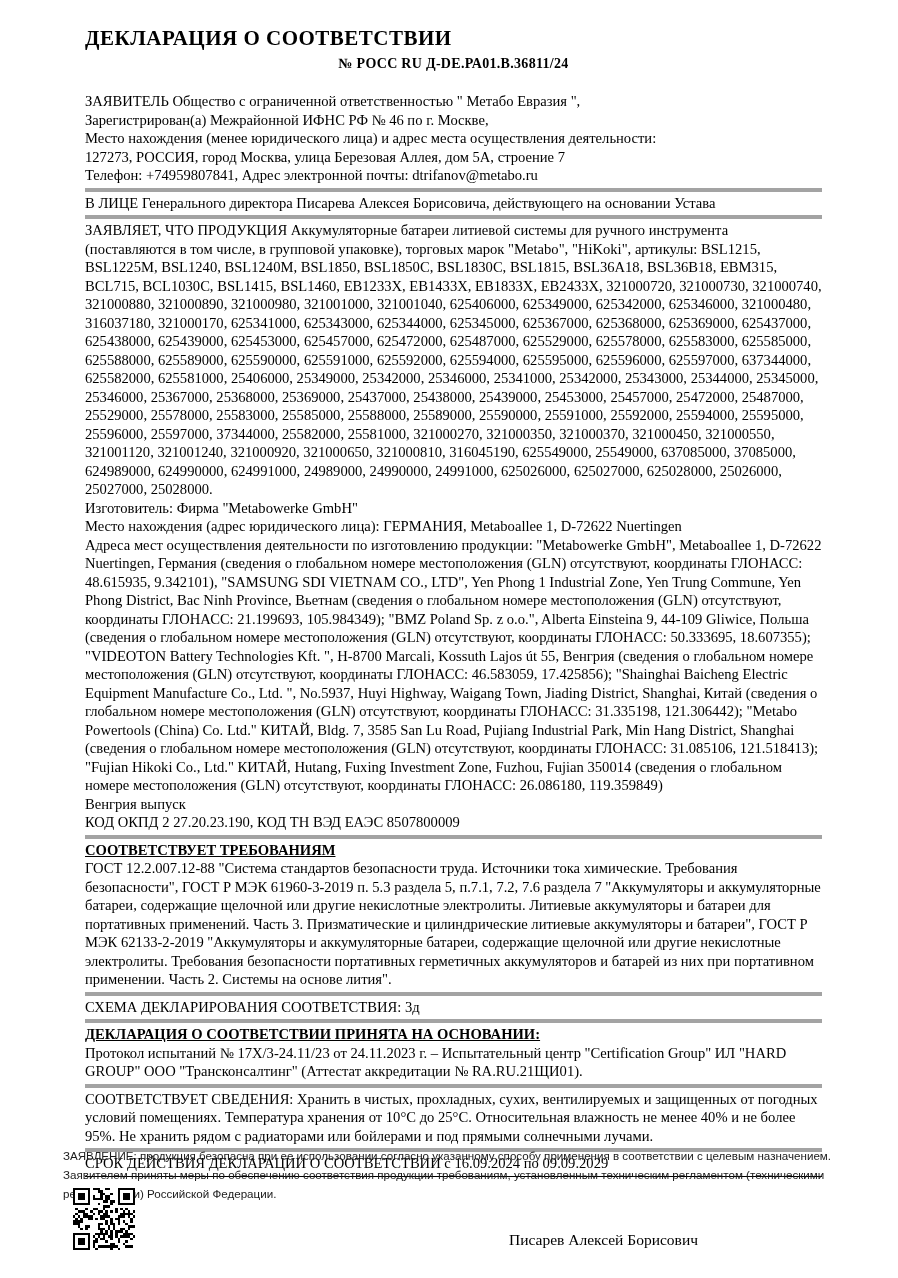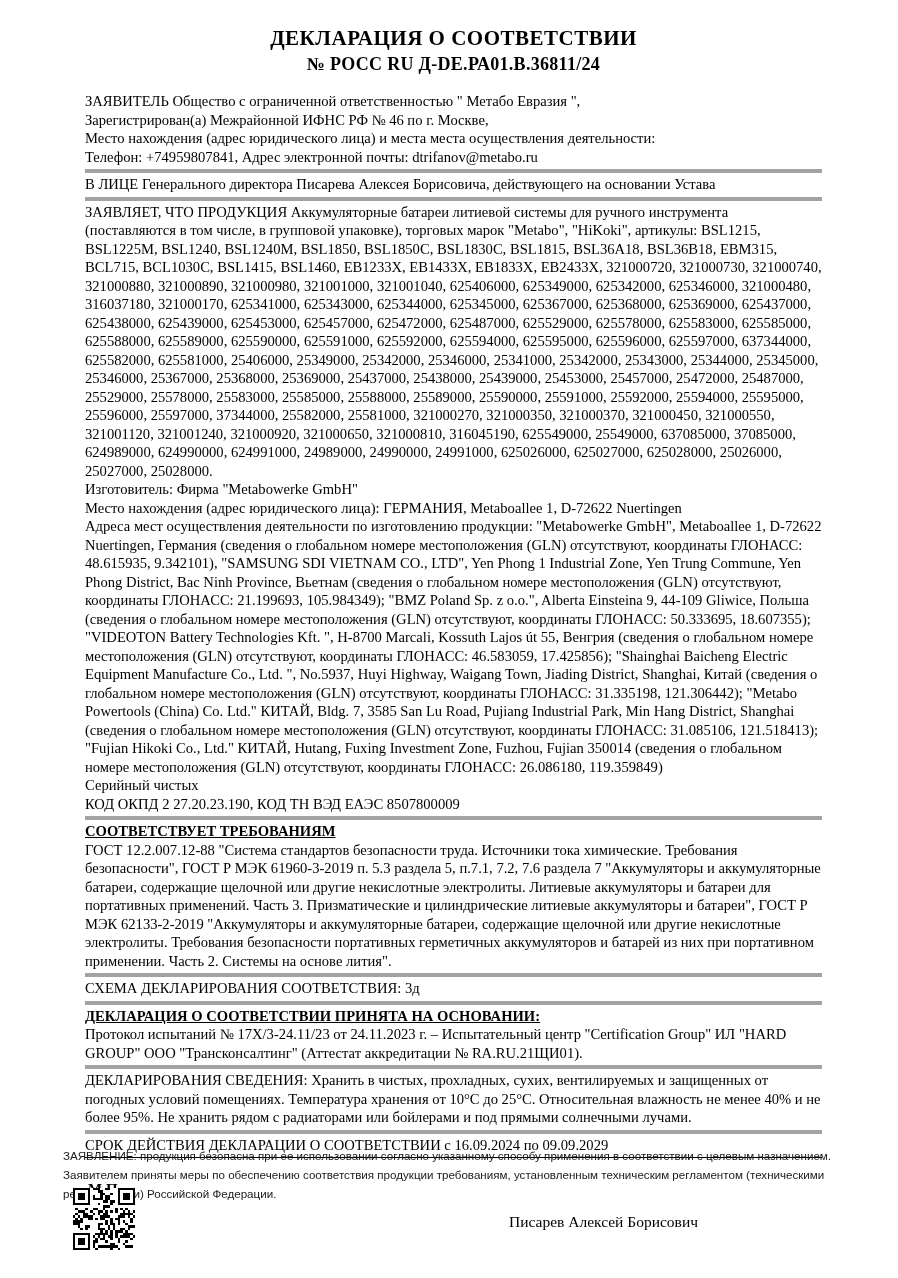--- a/index.html
+++ b/index.html
@@ -2,22 +2,22 @@
 <html><head>
 <meta charset="utf-8">
 <style>
   html,body{margin:0;padding:0;background:#fff;}
   body{
     width:898px;height:1278px;
     font-family:"Liberation Serif","DejaVu Serif",serif;
     color:#000;overflow:hidden;position:relative;
   }
   .sheet{padding:26px 76px 0 85px;}
-  .doc-title{text-align:center;font-weight:bold;font-size:21px;line-height:24px;letter-spacing:.5px;}
-  .doc-number{text-align:center;font-weight:bold;font-size:18px;line-height:22px;margin-top:3px;letter-spacing:.3px;}
+  .doc-title{font-weight:bold;font-size:21px;line-height:24px;letter-spacing:.5px;}
+  .doc-number{text-align:center;font-weight:bold;font-size:14px;line-height:22px;margin-top:3px;letter-spacing:.3px;}
   .content{margin-top:15px;font-size:14.6px;line-height:18.5px;}
   .section{border-top:4px solid #a3a3a3;padding:2px 0 3px;}
   .section.no-top{border-top:none;}
   .section.bottom{border-bottom:1px solid #000;}
   .section div{margin:0;}
   b{font-weight:normal;}
   .para{margin:0;}
   .sec-head{font-weight:bold;text-decoration:underline;}
   
   .sig-area{margin-top:22px;margin-right:-42px;}
@@ -43,53 +43,54 @@
 <div class="sheet">
 
   <div class="doc-title">ДЕКЛАРАЦИЯ О СООТВЕТСТВИИ</div>
   <div class="doc-number">№ РОСС RU Д-DE.РА01.В.36811/24</div>
 
   <div class="content">
 
     <div class="section no-top">
       <div><b>ЗАЯВИТЕЛЬ</b> <span>Общество с ограниченной ответственностью " Метабо Евразия ",</span></div>
       <div>Зарегистрирован(а) Межрайонной ИФНС РФ № 46 по г. Москве,</div>
-      <div>Место нахождения (адрес юридического лица) и места места осуществления деятельности:</div>
+      <div>Место нахождения (менее юридического лица) и адрес места осуществления деятельности:</div>
+      <div>127273, РОССИЯ, город Москва, улица Березовая Аллея, дом 5А, строение 7</div>
       <div>Телефон: +74959807841, Адрес электронной почты: dtrifanov@metabo.ru</div>
     </div>
 
     <div class="section">
       <div class="para"><b>В ЛИЦЕ</b> <span>Генерального директора Писарева Алексея Борисовича, действующего на основании Устава</span></div>
     </div>
 
     <div class="section">
       <div class="para"><b>ЗАЯВЛЯЕТ, ЧТО ПРОДУКЦИЯ</b> <span>Аккумуляторные батареи литиевой системы для ручного инструмента (поставляются в том числе, в групповой упаковке), торговых марок "Metabo", "HiKoki", артикулы: BSL1215, BSL1225M, BSL1240, BSL1240M, BSL1850, BSL1850C, BSL1830C, BSL1815, BSL36A18, BSL36B18, EBM315, BCL715, BCL1030C, BSL1415, BSL1460, EB1233X, EB1433X, EB1833X, EB2433X, 321000720, 321000730, 321000740, 321000880, 321000890, 321000980, 321001000, 321001040, 625406000, 625349000, 625342000, 625346000, 321000480, 316037180, 321000170, 625341000, 625343000, 625344000, 625345000, 625367000, 625368000, 625369000, 625437000, 625438000, 625439000, 625453000, 625457000, 625472000, 625487000, 625529000, 625578000, 625583000, 625585000, 625588000, 625589000, 625590000, 625591000, 625592000, 625594000, 625595000, 625596000, 625597000, 637344000, 625582000, 625581000, 25406000, 25349000, 25342000, 25346000, 25341000, 25342000, 25343000, 25344000, 25345000, 25346000, 25367000, 25368000, 25369000, 25437000, 25438000, 25439000, 25453000, 25457000, 25472000, 25487000, 25529000, 25578000, 25583000, 25585000, 25588000, 25589000, 25590000, 25591000, 25592000, 25594000, 25595000, 25596000, 25597000, 37344000, 25582000, 25581000, 321000270, 321000350, 321000370, 321000450, 321000550, 321001120, 321001240, 321000920, 321000650, 321000810, 316045190, 625549000, 25549000, 637085000, 37085000, 624989000, 624990000, 624991000, 24989000, 24990000, 24991000, 625026000, 625027000, 625028000, 25026000, 25027000, 25028000.</span></div>
       <div class="para">Изготовитель: Фирма "Metabowerke GmbH"</div>
       <div class="para">Место нахождения (адрес юридического лица): ГЕРМАНИЯ, Metaboallee 1, D-72622 Nuertingen</div>
       <div class="para">Адреса мест осуществления деятельности по изготовлению продукции: "Metabowerke GmbH", Metaboallee 1, D-72622 Nuertingen, Германия (сведения о глобальном номере местоположения (GLN) отсутствуют, координаты ГЛОНАСС: 48.615935, 9.342101), "SAMSUNG SDI VIETNAM CO., LTD", Yen Phong 1 Industrial Zone, Yen Trung Commune, Yen Phong District, Bac Ninh Province, Вьетнам (сведения о глобальном номере местоположения (GLN) отсутствуют, координаты ГЛОНАСС: 21.199693, 105.984349); "BMZ Poland Sp. z o.o.", Alberta Einsteina 9, 44-109 Gliwice, Польша (сведения о глобальном номере местоположения (GLN) отсутствуют, координаты ГЛОНАСС: 50.333695, 18.607355); "VIDEOTON Battery Technologies Kft. ", H-8700 Marcali, Kossuth Lajos út 55, Венгрия (сведения о глобальном номере местоположения (GLN) отсутствуют, координаты ГЛОНАСС: 46.583059, 17.425856); "Shainghai Baicheng Electric Equipment Manufacture Co., Ltd. ", No.5937, Huyi Highway, Waigang Town, Jiading District, Shanghai, Китай (сведения о глобальном номере местоположения (GLN) отсутствуют, координаты ГЛОНАСС: 31.335198, 121.306442); "Metabo Powertools (China) Co. Ltd." КИТАЙ, Bldg. 7, 3585 San Lu Road, Pujiang Industrial Park, Min Hang District, Shanghai (сведения о глобальном номере местоположения (GLN) отсутствуют, координаты ГЛОНАСС: 31.085106, 121.518413); "Fujian Hikoki Co., Ltd." КИТАЙ, Hutang, Fuxing Investment Zone, Fuzhou, Fujian 350014 (сведения о глобальном номере местоположения (GLN) отсутствуют, координаты ГЛОНАСС: 26.086180, 119.359849)</div>
-      <div class="para">Серийный чистых</div>
+      <div class="para">Венгрия выпуск</div>
       <div class="para">КОД ОКПД 2 27.20.23.190, КОД ТН ВЭД ЕАЭС 8507800009</div>
     </div>
 
     <div class="section">
       <div class="sec-head">СООТВЕТСТВУЕТ ТРЕБОВАНИЯМ</div>
       <div class="para">ГОСТ 12.2.007.12-88 "Система стандартов безопасности труда. Источники тока химические. Требования безопасности", ГОСТ Р МЭК 61960-3-2019 п. 5.3 раздела 5, п.7.1, 7.2, 7.6 раздела 7 "Аккумуляторы и аккумуляторные батареи, содержащие щелочной или другие некислотные электролиты. Литиевые аккумуляторы и батареи для портативных применений. Часть 3. Призматические и цилиндрические литиевые аккумуляторы и батареи", ГОСТ Р МЭК 62133-2-2019 "Аккумуляторы и аккумуляторные батареи, содержащие щелочной или другие некислотные электролиты. Требования безопасности портативных герметичных аккумуляторов и батарей из них при портативном применении. Часть 2. Системы на основе лития".</div>
     </div>
 
     <div class="section">
       <div class="para"><b>СХЕМА ДЕКЛАРИРОВАНИЯ СООТВЕТСТВИЯ</b><span>: 3д</span></div>
     </div>
 
     <div class="section">
       <div class="sec-head">ДЕКЛАРАЦИЯ О СООТВЕТСТВИИ ПРИНЯТА НА ОСНОВАНИИ:</div>
       <div class="para">Протокол испытаний № 17Х/3-24.11/23 от 24.11.2023 г. – Испытательный центр "Certification Group" ИЛ "HARD GROUP" ООО "Трансконсалтинг" (Аттестат аккредитации № RA.RU.21ЩИ01).</div>
     </div>
 
     <div class="section">
-      <div class="para"><b>ДЕКЛАРИРОВАНИЯ СВЕДЕНИЯ:</b> <span>Хранить в чистых, прохладных, сухих, вентилируемых и защищенных от погодных условий помещениях. Температура хранения от 10°С до 25°С. Относительная влажность не менее 40% и не более 95%. Не хранить рядом с радиаторами или бойлерами и под прямыми солнечными лучами.</span></div>
+      <div class="para"><b>СООТВЕТСТВУЕТ СВЕДЕНИЯ:</b> <span>Хранить в чистых, прохладных, сухих, вентилируемых и защищенных от погодных условий помещениях. Температура хранения от 10°С до 25°С. Относительная влажность не менее 40% и не более 95%. Не хранить рядом с радиаторами или бойлерами и под прямыми солнечными лучами.</span></div>
     </div>
 
     <div class="section bottom">
       <div class="para"><b>СРОК ДЕЙСТВИЯ ДЕКЛАРАЦИИ О СООТВЕТСТВИИ</b> <span>с 16.09.2024 по 09.09.2029</span></div>
     </div>
 
     <div class="sig-area">
       <div class="stamp">М.П.</div>
       <div class="sig-row">
         <div class="sig-col1"></div>

